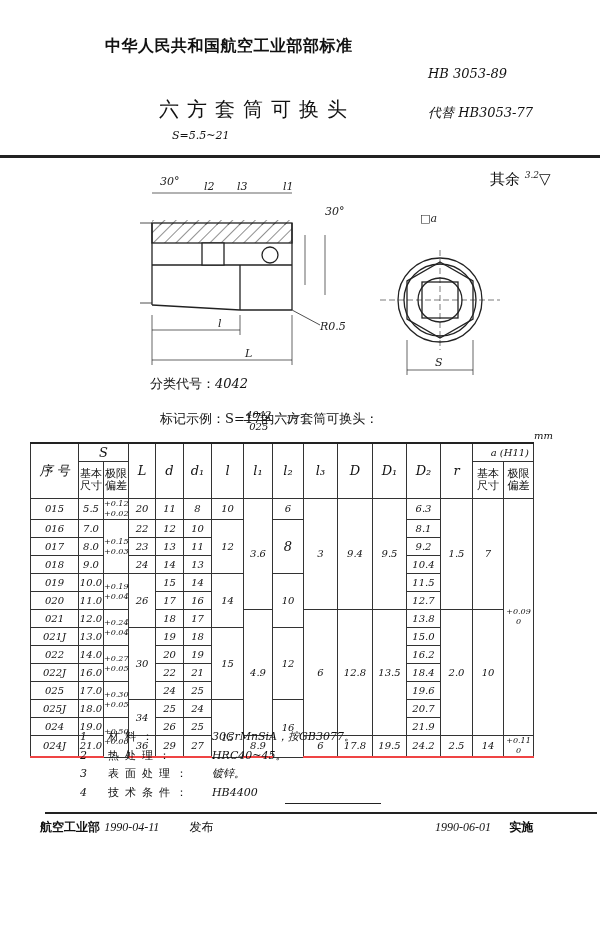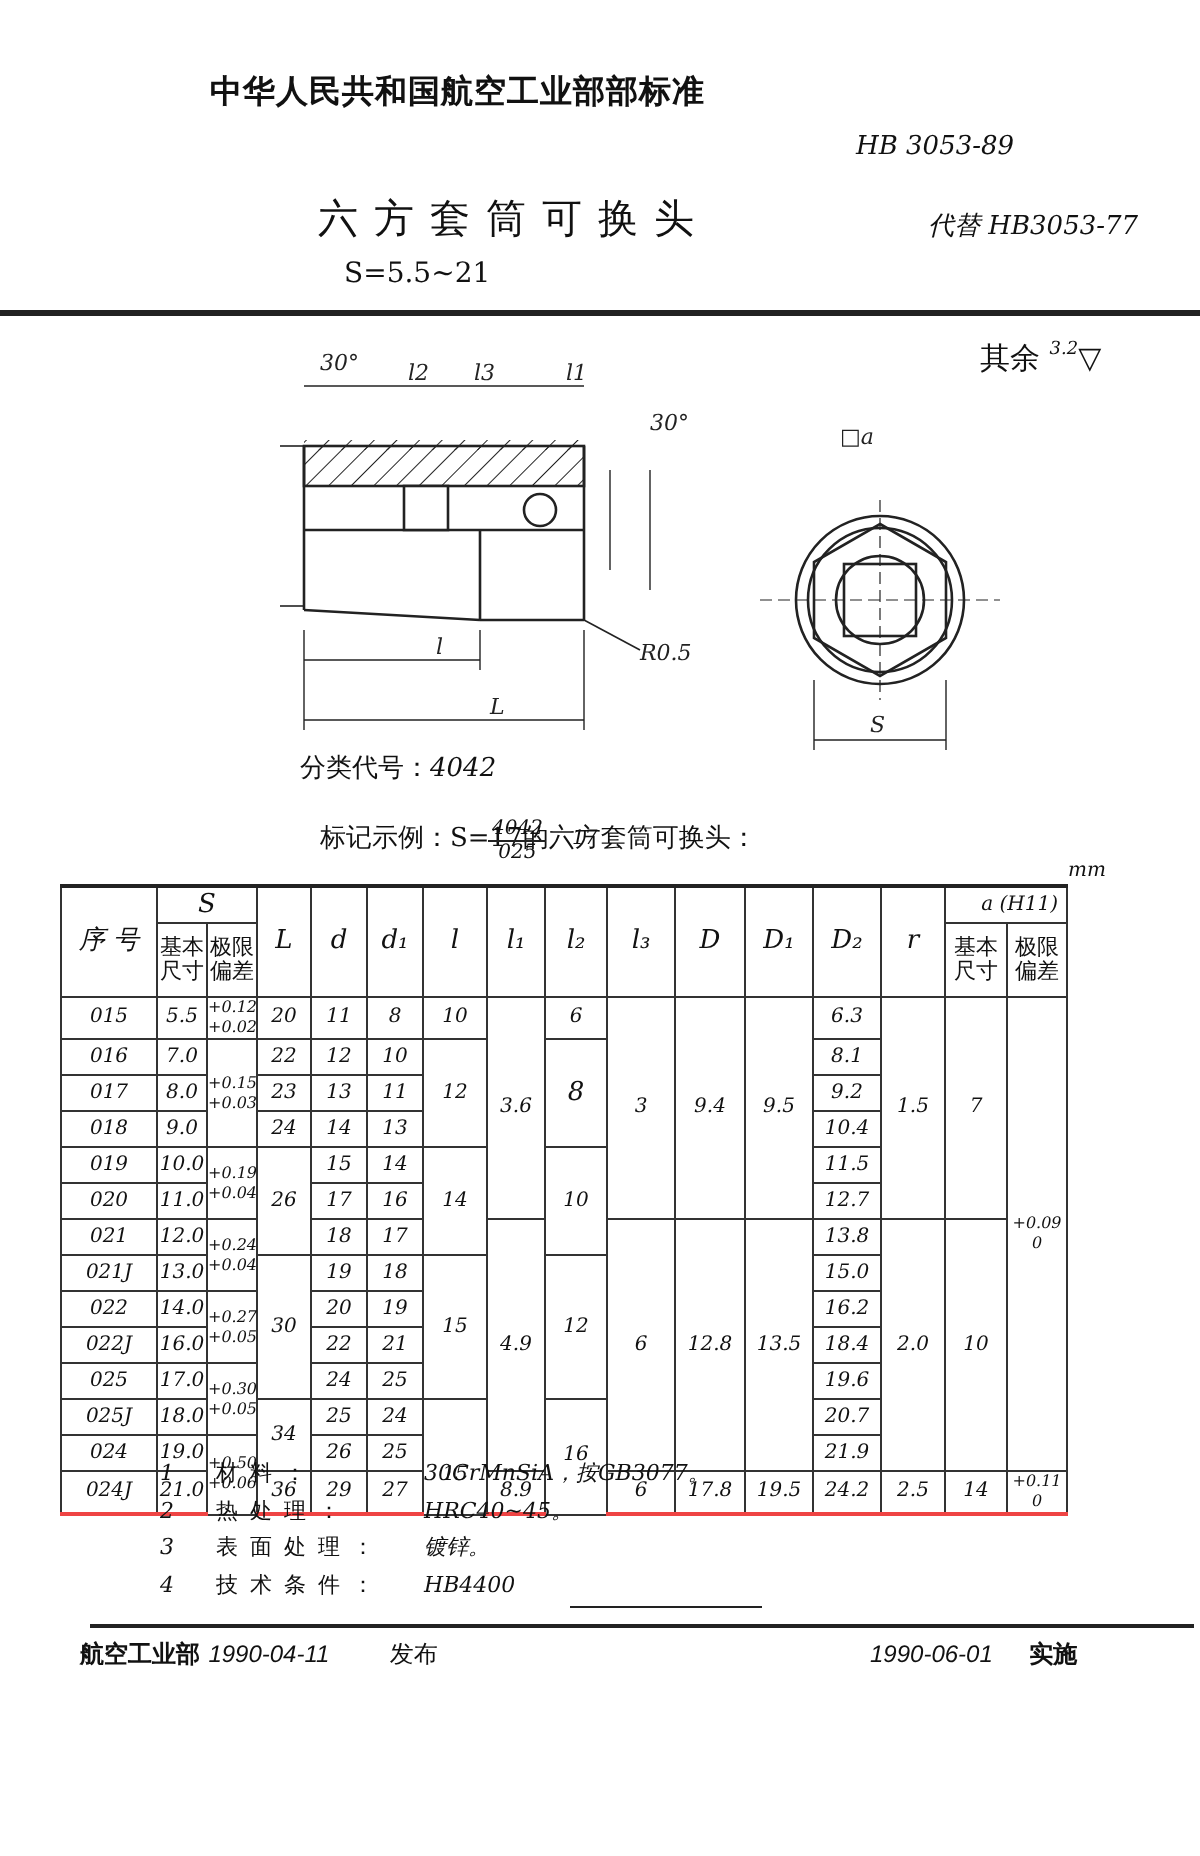--- a/index.html
+++ b/index.html
@@ -1,22 +1,22 @@
 <!DOCTYPE html>
 <html><head>
 <meta charset="utf-8">
 <style>
   html,body{margin:0;padding:0;background:#fff;}
   body{width:600px;height:928px;position:relative;overflow:hidden;color:#111;font-family:"DejaVu Serif",serif;}
   .abs{position:absolute;}
   .hdr-org{left:105px;top:36px;font-family:"DejaVu Sans",sans-serif;font-weight:bold;font-size:16px;letter-spacing:0.5px;}
   .std-no{left:428px;top:66px;font-size:13px;font-style:italic;}
   .title{left:120px;top:96px;font-size:20px;letter-spacing:8px;margin-left:39px;}
-  .replace{left:428px;top:104px;font-size:13px;font-style:italic;margin-left:36px;}
-  .range{left:172px;top:129px;font-size:14px;}
+  .replace{left:428px;top:104px;font-size:13px;font-style:italic;}
+  .range{left:172px;top:129px;font-size:11px;font-style:italic;}
   .topline{left:0;top:155px;width:600px;height:3px;background:#222;}
   .rough{left:490px;top:170px;font-size:15px;}
   .meta{font-size:13px;}
   .meta i{font-style:italic;}
   .frac{left:244px;top:409px;font-size:10px;font-style:italic;text-align:center;}
   .frac .num{border-bottom:1px solid #222;padding:0 2px;}
   .unit{left:534px;top:430px;font-size:10px;font-style:italic;}
   table.spec{position:absolute;left:30px;top:442px;width:542px;border-collapse:collapse;font-size:10px;font-style:italic;table-layout:fixed;}
   table.spec th, table.spec td{border:1px solid #333;text-align:center;vertical-align:middle;padding:0;height:17px;line-height:10px;}
   table.spec th{font-weight:normal;font-size:13px;}
@@ -24,21 +24,21 @@
   table.spec tr.top th{border-top:2px solid #222;}
   table.spec tr.last td{border-bottom:2px solid #ef4444;}
   .tol{font-size:8px;line-height:9px;}
   .notes{left:80px;top:728px;font-size:11px;line-height:18.5px;}
   .notes .n{display:inline-block;width:28px;font-style:italic;}
   .notes .k{display:inline-block;width:104px;letter-spacing:6px;}
   .notes .v{font-style:italic;}
   .underline{left:285px;top:803px;width:96px;height:1px;background:#222;}
   .botline{left:45px;top:812px;width:552px;height:2px;background:#222;}
   .foot{top:819px;font-size:12px;font-weight:bold;font-family:"DejaVu Sans",sans-serif;}
-  .foot i{font-weight:normal;font-family:Liberation Sans, sans-serif;}
+  .foot i{font-weight:normal;font-family:Liberation Serif, serif;}
 </style>
 </head>
 <body>
 
 <div class="abs hdr-org">中华人民共和国航空工业部部标准</div>
 <div class="abs std-no">HB 3053-89</div>
 <div class="abs title">六方套筒可换头</div>
 <div class="abs replace">代替 HB3053-77</div>
 <div class="abs range">S=5.5~21</div>
 <div class="abs topline"></div>

